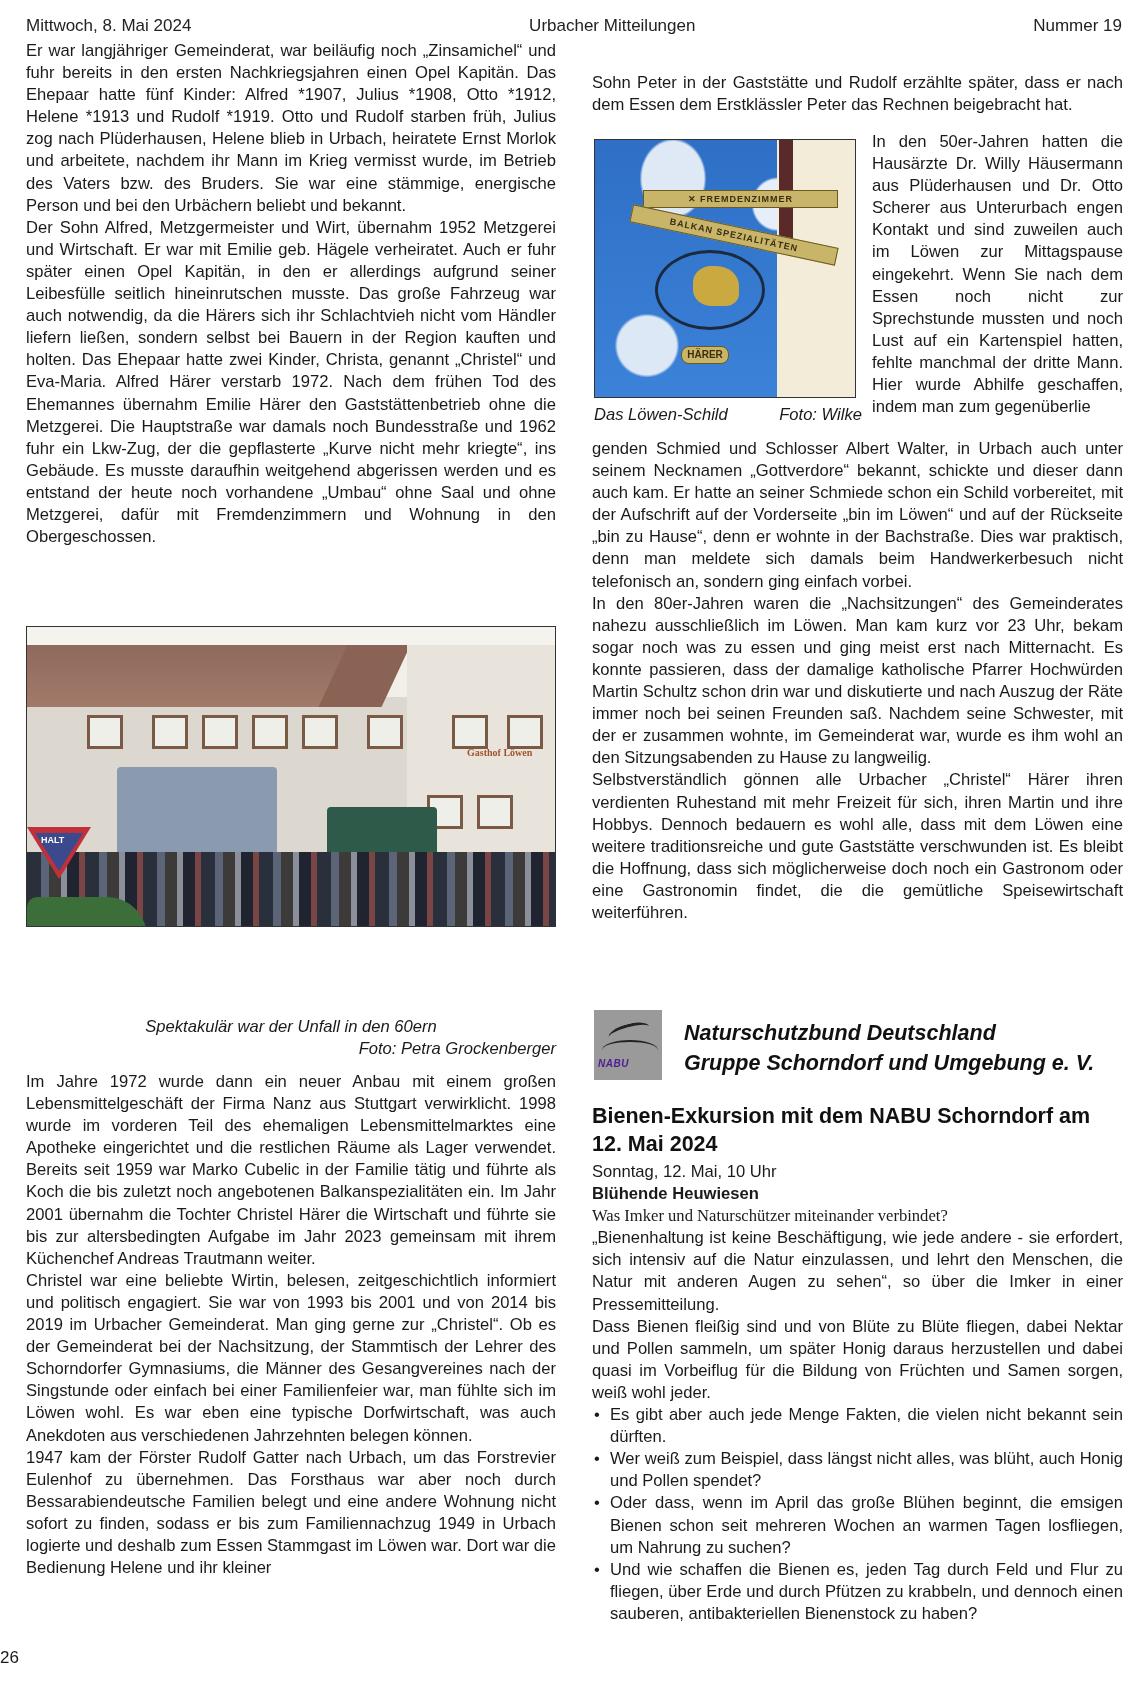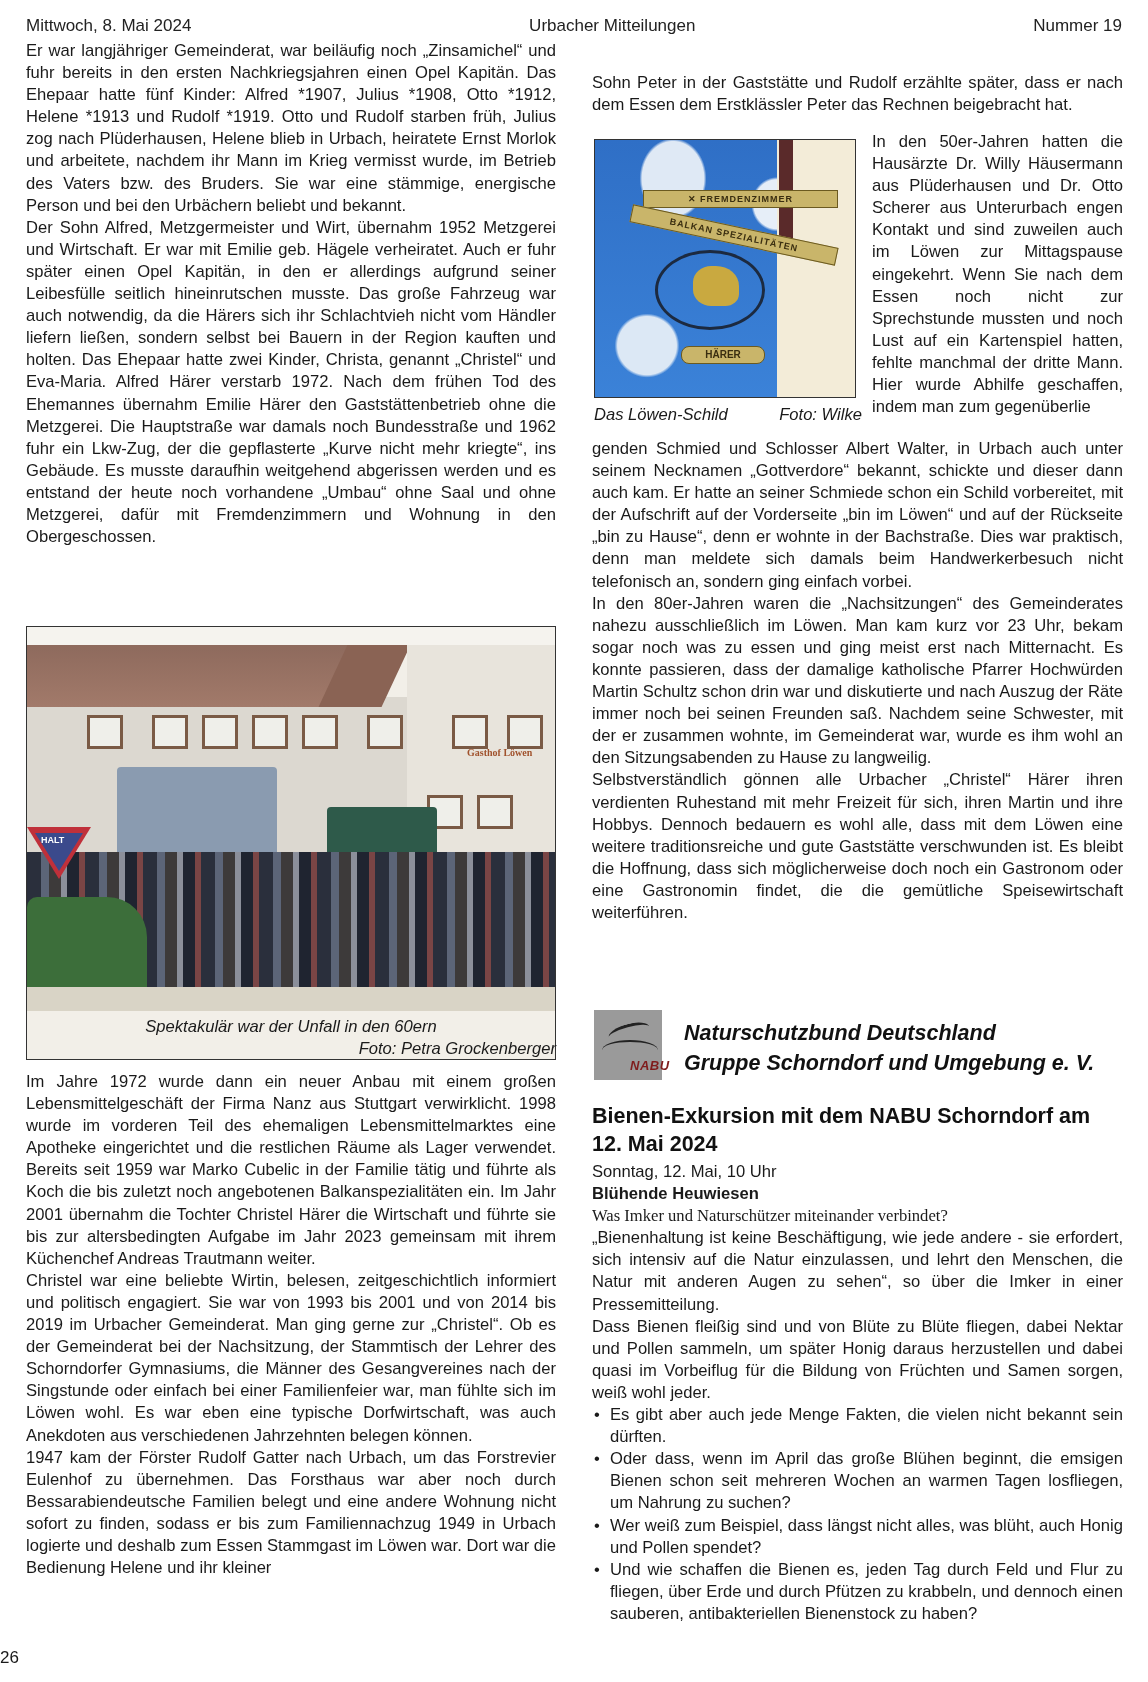--- a/index.html
+++ b/index.html
@@ -14,21 +14,21 @@
     hyphens: manual;
   }
   .col p { margin: 0; }
   .left { left: 26px; width: 530px; }
   .right { left: 592px; width: 531px; }
   .photo {
     border: 1px solid #333; position: relative; overflow: hidden;
   }
   .caption { font-style: italic; font-size: 16.6px; line-height: 22px; }
   
-  .photo-accident { position: absolute; left: 26px; top: 626px; width: 530px; height: 434px; background: #f2efe8; }
+  .photo-accident { position: absolute; left: 26px; top: 626px; width: 530px; height: 301px; background: #f2efe8; }
   .photo-accident .sky { position:absolute; left:0; top:0; width:100%; height:20px; background:#f5f3ee; }
   .photo-accident .roof { position:absolute; left:0; top:18px; width:62%; height:62px; background: linear-gradient(180deg,#8e6a5d,#a27a6a); }
   .photo-accident .roof2 { position:absolute; left:58%; top:18px; width:12%; height:62px; background:#8a6354; transform: skewX(-25deg); }
   .photo-accident .wall { position:absolute; left:0; top:70px; width:100%; height:170px; background:#dcd8d0; }
   .photo-accident .wall2 { position:absolute; left:72%; top:18px; width:28%; height:222px; background:#e8e4dc; }
   .photo-accident .win { position:absolute; width:36px; height:34px; background:#efefea; border:3px solid #7a5a45; }
   .photo-accident .truck { position:absolute; left:90px; top:140px; width:160px; height:90px; background:#8a9bb0; border-radius:4px; }
   .photo-accident .truck2 { position:absolute; left:300px; top:180px; width:110px; height:60px; background:#2e5a4a; border-radius:4px; }
   .photo-accident .crowd { position:absolute; left:0; top:225px; width:100%; height:140px;
     background: repeating-linear-gradient(90deg,#2a2f3c 0 14px,#5c6578 14px 22px,#3d3a3a 22px 34px,#8b8f9a 34px 40px,#1f2430 40px 52px,#7a4545 52px 58px); }
@@ -48,28 +48,28 @@
     background: radial-gradient(ellipse at 30% 15%, #dfe9f5 0 12%, transparent 13%),
                 radial-gradient(ellipse at 70% 25%, #e6eef8 0 9%, transparent 10%),
                 radial-gradient(ellipse at 20% 80%, #dce8f5 0 10%, transparent 11%),
                 linear-gradient(180deg,#2f6fc6,#3b82d8); padding-left: 20px; }
   .photo-lion .facade { position:absolute; right:0; top:0; width:78px; height:100%; background:#f3ecd8; }
   .photo-lion .beam { position:absolute; right:62px; top:0; width:14px; height:110px; background:#5a2a2a; }
   .photo-lion .board { position:absolute; left:48px; top:50px; width:195px; height:18px; background:#c9b56a; border:1px solid #6b5a20; font-size:9px; letter-spacing:1px; color:#3a2e10; text-align:center; line-height:16px; font-weight:bold; }
   .photo-lion .banner { position:absolute; left:34px; top:86px; width:210px; height:18px; background:#c9b56a; border:1px solid #6b5a20; font-size:9px; letter-spacing:1px; color:#3a2e10; transform: rotate(12deg); text-align:center; line-height:16px; font-weight:bold; }
   .photo-lion .ring { position:absolute; left:60px; top:110px; width:110px; height:80px; border:3px solid #1c2a40; border-radius:50%; }
   .photo-lion .lion { position:absolute; left:98px; top:126px; width:46px; height:40px; background:#c9a940; border-radius: 40% 50% 30% 40%; }
-  .photo-lion .plate { position:absolute; left:86px; top:206px; width:84px; height:18px; background:#c9b56a; border:1px solid #6b5a20; border-radius:8px; font-size:10px; color:#3a2e10; text-align:center; line-height:16px; font-weight:bold; }
+  .photo-lion .plate { position:absolute; left:86px; top:206px; width:48px; height:18px; background:#c9b56a; border:1px solid #6b5a20; border-radius:8px; font-size:10px; color:#3a2e10; text-align:center; line-height:16px; font-weight:bold; }
   .cap-lion { position:absolute; left:594px; top:404px; width:268px; display:flex; justify-content:space-between; }
 
   
   .nabu-logo { position:absolute; left:594px; top:1010px; width:68px; height:70px; background:#9a9a9a; }
   .nabu-logo .bird { position:absolute; left:14px; top:14px; width:42px; height:16px; border-top:3px solid #222; border-radius:50% 50% 0 0; transform: rotate(-15deg); }
   .nabu-logo .swoosh { position:absolute; left:8px; top:30px; width:56px; height:20px; border-top:2px solid #222; border-radius:50%; }
-  .nabu-logo .txt { position:absolute; left:4px; top:48px; font-size:13px; font-weight:bold; font-style:italic; color:#7f1d1d; letter-spacing:0.5px;margin-left:32px; }
+  .nabu-logo .txt { position:absolute; left:4px; top:48px; font-size:10px; font-weight:bold; font-style:italic; color:#4c1d95; letter-spacing:0.5px; }
   .nabu-org { position:absolute; left:684px; top:1018px; font-size:21.5px; line-height:30px; font-weight:bold; font-style:italic; color:#111; }
   .nabu-title { position:absolute; left:592px; top:1102px; width:531px; font-size:21.5px; line-height:28px; font-weight:bold; color:#111; }
   .nabu-body { position:absolute; left:592px; top:1161px; width:531px; font-size:16.6px; line-height:22.1px; text-align:justify; }
   .nabu-body .sub { font-weight:bold; }
   .nabu-body ul { list-style:none; }
   .nabu-body li { position:relative; padding-left:18px; }
   .nabu-body li::before { content:"•"; position:absolute; left:2px; top:0; }
   .pagenum { position:absolute; left:0; width:100%; top:1648px; text-align:left; font-size:17px; }
 
   .wrap-right { position:absolute; left:872px; top:131px; width:251px; font-size:16.6px; line-height:22.1px; text-align:justify; }
@@ -164,19 +164,19 @@
 </div>
 <div class="nabu-title">Bienen-Exkursion mit dem NABU Schorndorf am 12. Mai 2024</div>
 <div class="nabu-body">
   <p>Sonntag, 12. Mai, 10 Uhr</p>
   <p class="sub">Blühende Heuwiesen</p>
   <p style="text-align:left;font-family:Liberation Serif, serif;">Was Imker und Naturschützer miteinander verbindet?</p>
   <p>„Bienenhaltung ist keine Beschäftigung, wie jede andere - sie er­fordert, sich intensiv auf die Natur einzulassen, und lehrt den Menschen, die Natur mit anderen Augen zu sehen“, so über die Imker in einer Pressemitteilung.</p>
   <p>Dass Bienen fleißig sind und von Blüte zu Blüte fliegen, dabei Nektar und Pollen sammeln, um später Honig daraus herzustellen und dabei quasi im Vorbeiflug für die Bildung von Früchten und Samen sorgen, weiß wohl jeder.</p>
   <ul>
     <li>Es gibt aber auch jede Menge Fakten, die vielen nicht bekannt sein dürften.</li>
+    <li>Wer weiß zum Beispiel, dass längst nicht alles, was blüht, auch Honig und Pollen spendet?</li>
     <li>Oder dass, wenn im April das große Blühen beginnt, die emsigen Bienen schon seit mehreren Wochen an warmen Tagen losfliegen, um Nahrung zu suchen?</li>
-    <li>Wer weiß zum Beispiel, dass längst nicht alles, was blüht, auch Honig und Pollen spendet?</li>
     <li>Und wie schaffen die Bienen es, jeden Tag durch Feld und Flur zu fliegen, über Erde und durch Pfützen zu krabbeln, und dennoch einen sauberen, antibakteriellen Bienenstock zu haben?</li>
   </ul>
 </div>
 
 <div class="pagenum">26</div>
 
 </body></html>

